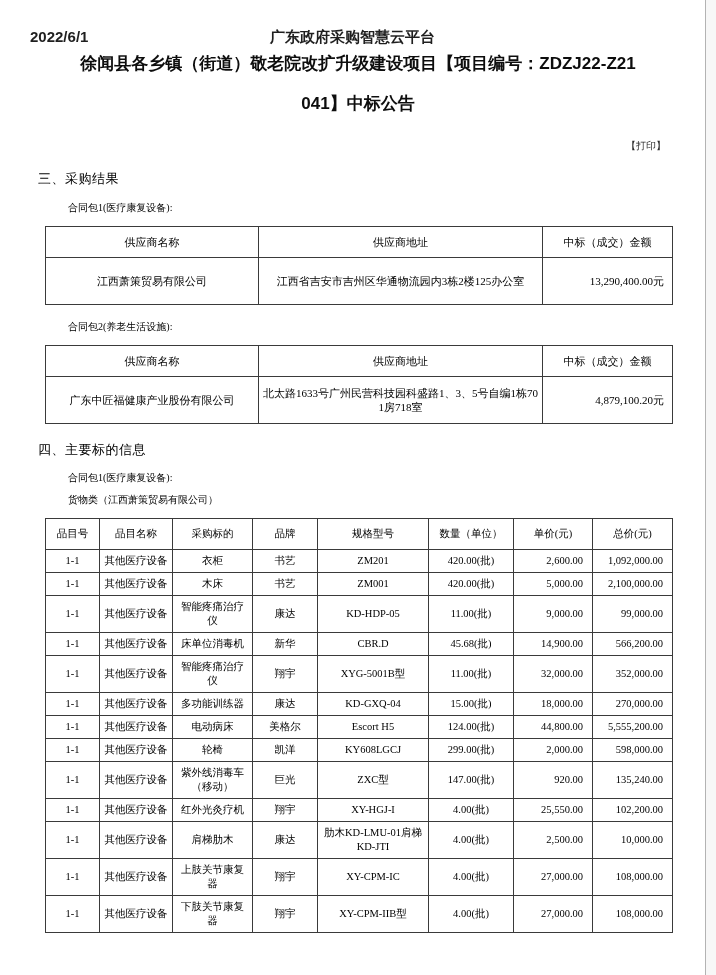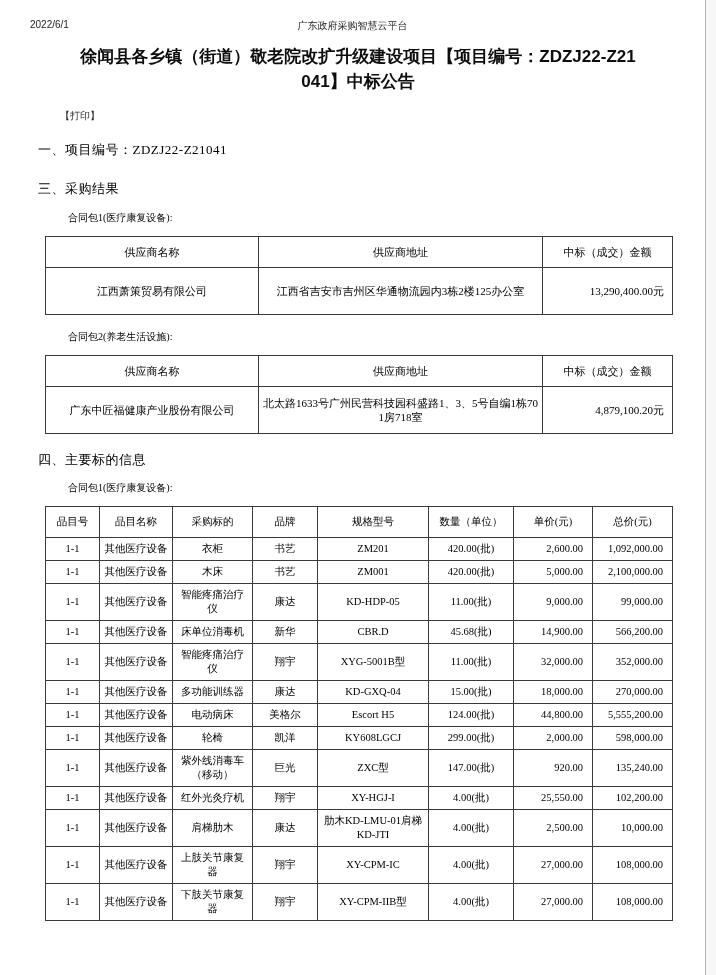--- a/index.html
+++ b/index.html
@@ -6,35 +6,35 @@
   body {
     width: 716px; height: 975px;
     background: #ffffff;
     position: relative;
     font-family: "Liberation Serif", serif;
     color: #000;
     overflow: hidden;
   }
   
   .print-header {
-    position: absolute; top: 19px; left: 0; right: 11px; height: 14px;
+    position: absolute; top: 28px; left: 0; right: 11px; height: 14px;
     font-family: "Liberation Sans", sans-serif;
-    font-size: 10px; color: #1f1f1f;
+    font-size: 15px; color: #1f1f1f; font-weight: bold;
   }
   .print-date { position: absolute; left: 30px; top: 0; }
   .platform-name { position: absolute; left: 0; right: 0; top: 0; text-align: center; }
 
   .doc-title {
     margin: 44px 78px 0 78px;
     font-family: "Liberation Sans", sans-serif;
     font-size: 17px; font-weight: 700; color: #0d0d0d;
-    text-align: center; line-height: 25px;
+    text-align: center; line-height: 40px;
     word-break: break-all;
   }
-  .print-row { margin: 11px 50px 0 12px; height: 14px; padding-left: 48px; }
+  .print-row { text-align: right; margin: 11px 50px 0 0; height: 14px; padding-left: 48px; }
   .print-link {
     font-size: 10px; color: #2b2b2b; text-decoration: none; cursor: pointer;
     font-family: "Liberation Serif", serif;
   }
 
   .content { margin: 0 44px 0 38px; }
   .sec {
     font-size: 13px; margin: 0; letter-spacing: 0.5px;
   }
   .sec-1 { margin-top: 22px; }
@@ -85,21 +85,20 @@
 </div>
 
 <h1 class="doc-title">徐闻县各乡镇（街道）敬老院改扩升级建设项目【项目编号：ZDZJ22-Z21041】中标公告</h1>
 
 <div class="print-row">
   <a class="print-link">【打印】</a>
 </div>
 
 <div class="content">
 
-  <p class="sec sec-1">一、项目编号：ZDZJ22-Z21041</p>
   <p class="sec sec-3">三、采购结果</p>
 
   <p class="pkg pkg-1">合同包1(医疗康复设备):</p>
   <table class="supplier-table">
     <colgroup>
         <col style="width:213px">
         <col style="width:284px">
         <col style="width:130px">
       </colgroup>
     <thead>
@@ -136,20 +135,21 @@
         <tr>
           <td>广东中匠福健康产业股份有限公司</td>
           <td>北太路1633号广州民营科技园科盛路1、3、5号自编1栋701房718室</td>
           <td>4,879,100.20元</td>
         </tr>
       </tbody>
   </table>
 
   <p class="sec sec-4">四、主要标的信息</p>
   <p class="pkg pkg-3">合同包1(医疗康复设备):</p>
+  <p class="pkg pkg-4">货物类（江西萧策贸易有限公司）</p>
 
   <table class="items-table">
     <colgroup>
       <col style="width:54px">
         <col style="width:73px">
         <col style="width:80px">
         <col style="width:65px">
       <col style="width:111px">
         <col style="width:85px">
         <col style="width:79px">

